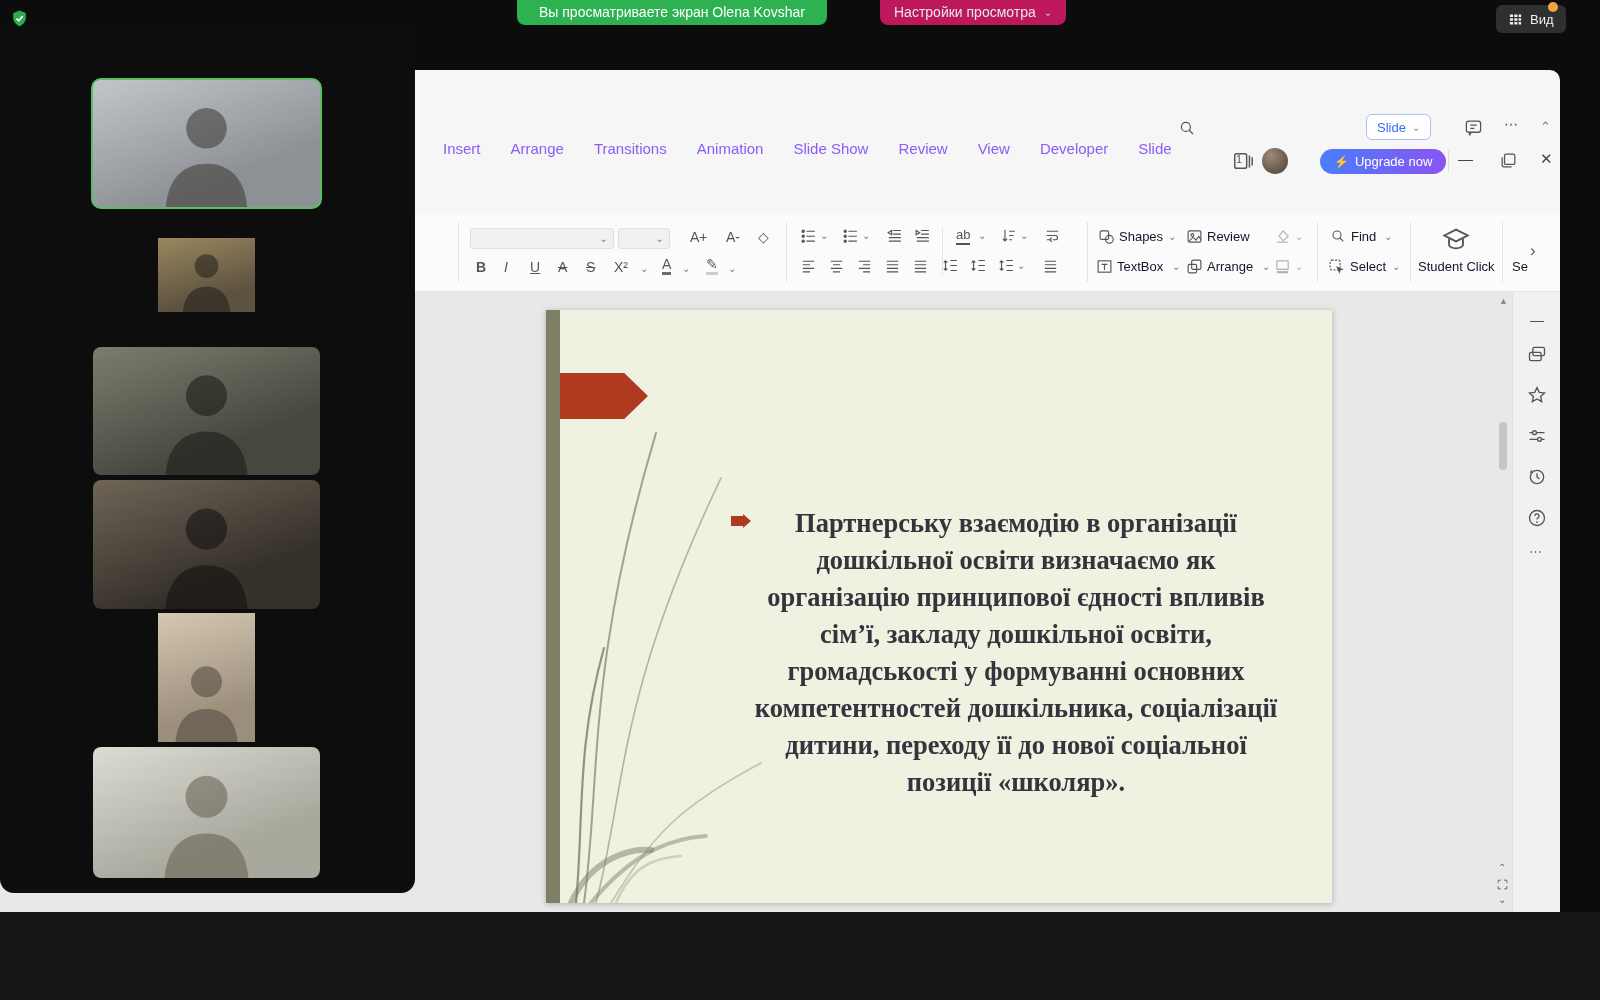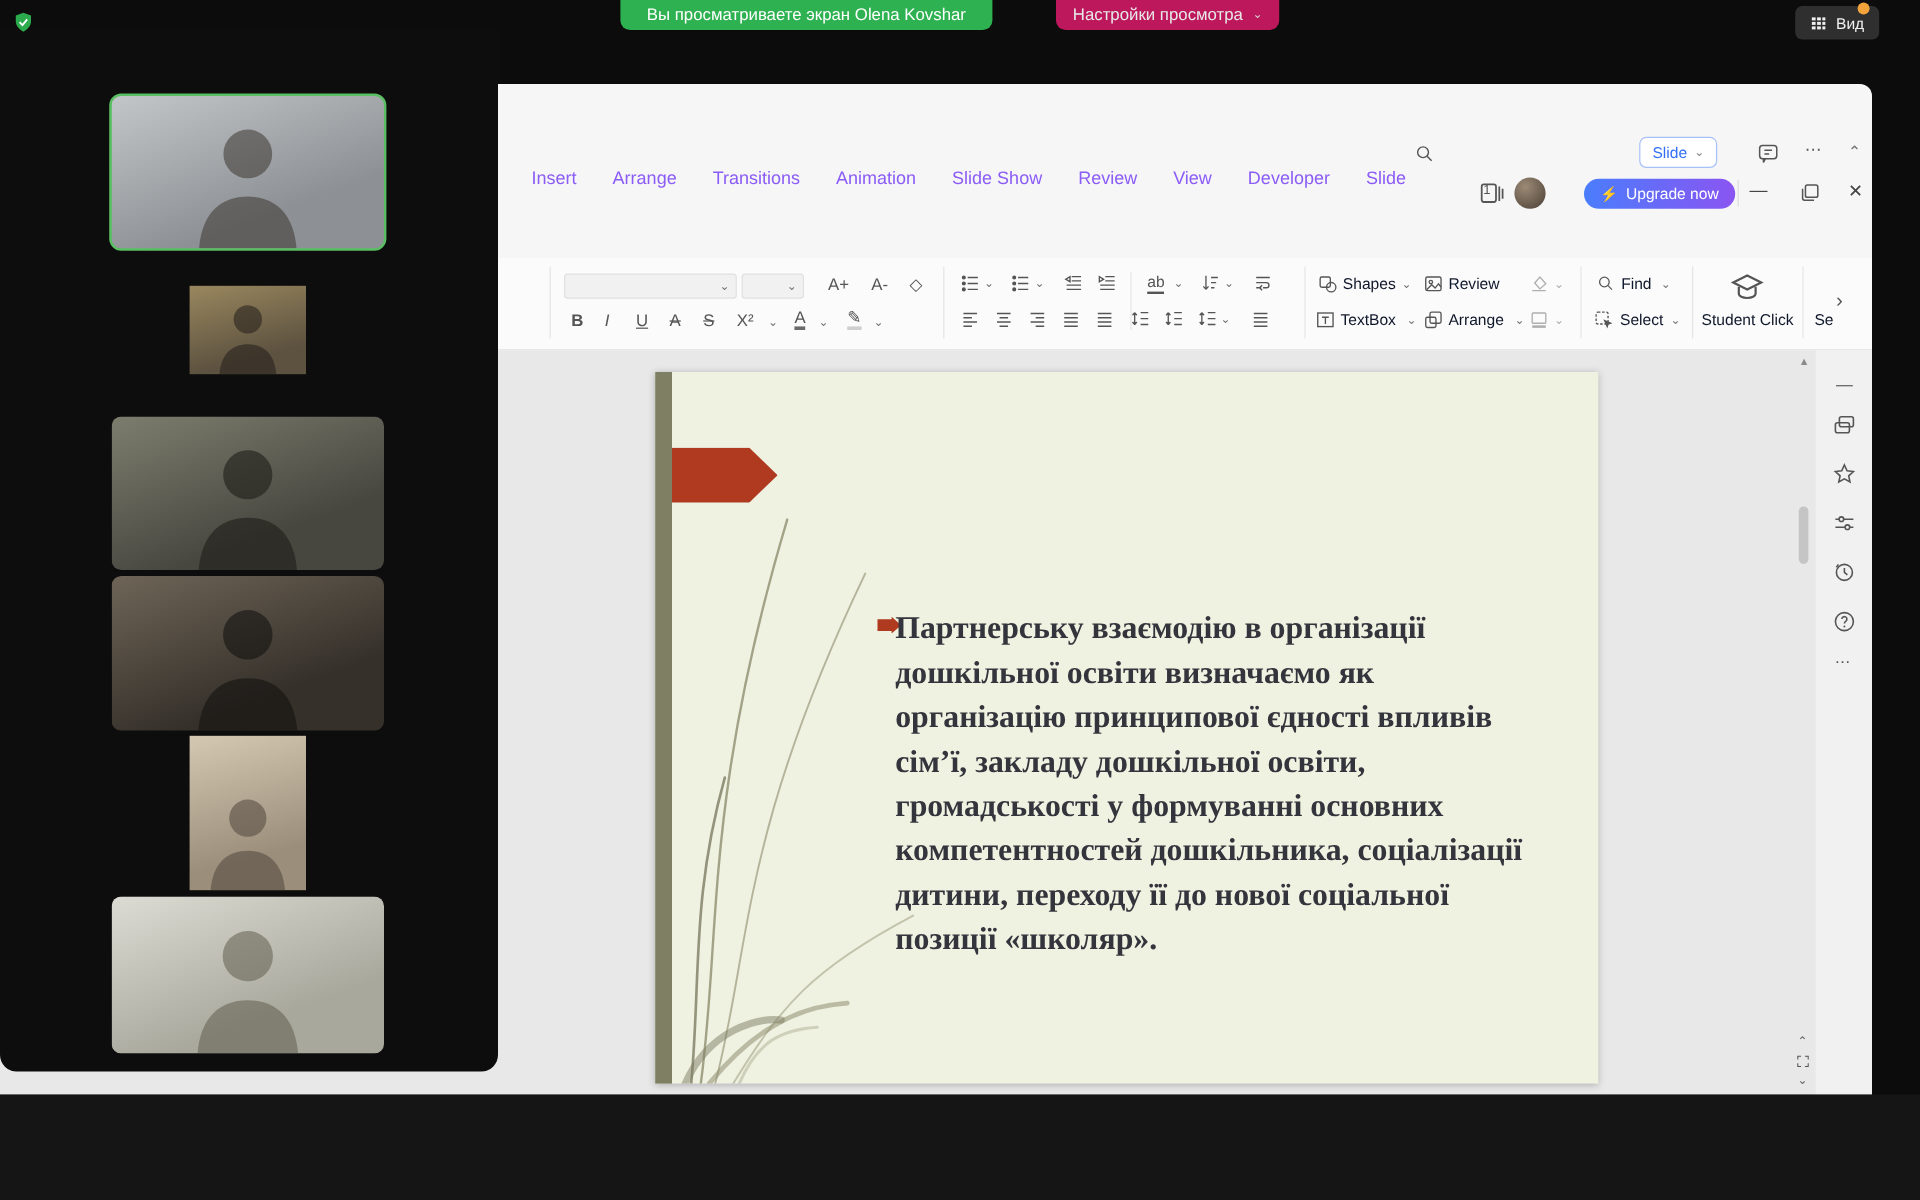--- a/index.html
+++ b/index.html
@@ -36,21 +36,21 @@
 
   
   #slide { left:546px; top:240px; width:786px; height:593px; background:#eff1e1;
     box-shadow:0 1px 6px rgba(0,0,0,.25); }
   .slide-bar { left:0; top:0; width:14px; height:593px; background:#7f7f63; }
   .banner-arrow { left:14px; top:63px; width:88px; height:46px; background:#af3a20;
     clip-path:polygon(0 0, 73% 0, 100% 50%, 73% 100%, 0 100%); filter:drop-shadow(1px 2px 2px rgba(0,0,0,.25)); }
   .title-box { left:166px; top:56px; width:568px; height:112px; border:1px dotted #a8ab96; }
   .title-text { left:12px; top:10px; font-size:38px; font-weight:300; color:#3d3f3f; letter-spacing:.5px; }
   .body-text { left:200px; top:195px; width:540px; font-family:"Liberation Serif", serif;
-    font-weight:bold; font-size:26.5px; line-height:37px; color:#34343c; }
+    font-weight:bold; font-size:26.5px; line-height:37px; color:#34343c; text-align:center; }
   .body-bullet { left:185px; top:204px; width:20px; height:14px; background:#af3a20;
     clip-path:polygon(0 15%, 60% 15%, 60% 0, 100% 50%, 60% 100%, 60% 85%, 0 85%); }
 
   
   .statusbar { left:0; top:890px; width:1560px; height:22px; background:#f4f4f5; border-top:1px solid #e0e0e1; }
   .sb-txt { font-size:12px; color:#555; }
   .slider-track { top:10px; height:3px; border-radius:2px; }
 
   
   .rpanel { left:1512px; top:222px; width:48px; height:668px; background:#f1f1f2; border-left:1px solid #e4e4e5; }

